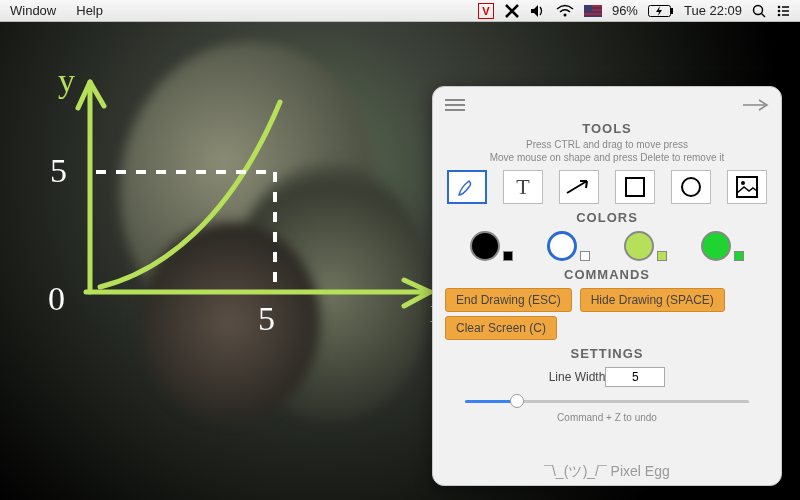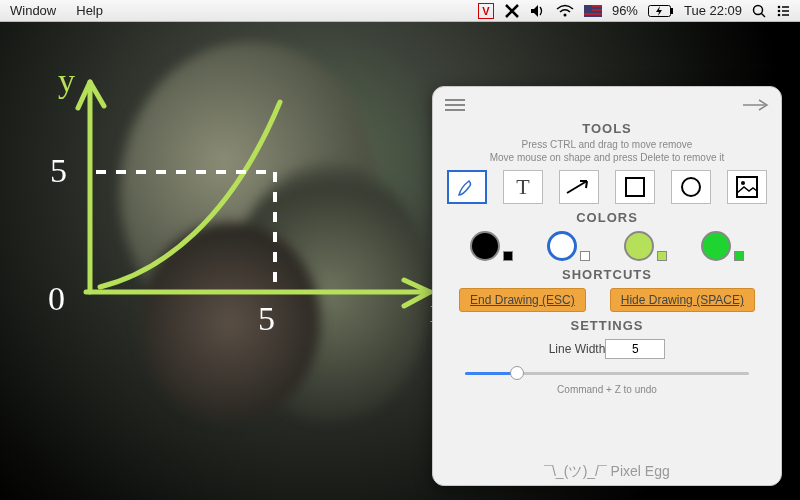--- a/index.html
+++ b/index.html
@@ -34,21 +34,21 @@
   .tool-row { display:flex; justify-content:space-between; margin:6px 2px 0; }
   .tool { width:40px; height:34px; border:1px solid #bbb; background:#fff; display:flex; align-items:center; justify-content:center; cursor:pointer; }
   .tool.selected { border:2px solid #2a6ad3; }
 
   .color-row { display:flex; justify-content:space-around; align-items:center; margin:6px 8px 0; }
   .color-item { display:flex; align-items:flex-end; gap:3px; }
   .swatch-circle { width:30px; height:30px; border-radius:50%; border:2px solid #888; }
   .swatch-circle.sel { border:3px solid #2a6ad3; }
   .swatch-sq { width:10px; height:10px; border:1px solid #888; }
 
-  .cmd-row { display:flex; gap:24px; justify-content:center; margin-top:6px; flex-wrap:wrap;text-decoration:underline; }
+  .cmd-row { display:flex; gap:8px; justify-content:flex-start; margin-top:6px; flex-wrap:wrap; }
   .cmd-btn { background:#f0a63f; border:1px solid #d18a2a; border-radius:3px; padding:4px 10px; font-size:12px; cursor:pointer; }
 
   .settings-row { display:flex; align-items:center; justify-content:center; margin-top:6px; }
   .lw-input { width:60px; height:20px; border:1px solid #aaa; text-align:center; background:#fff; font-size:12px; }
   .slider-wrap { margin:6px 20px 0; position:relative; height:16px; }
   .slider-track { position:absolute; top:7px; left:0; right:0; height:3px; background:#c4c4c4; border-radius:2px; }
   .slider-fill { position:absolute; top:7px; left:0; width:18%; height:3px; background:#3b82f6; border-radius:2px; }
   .slider-thumb { position:absolute; top:1px; left:16%; width:14px; height:14px; background:#fff; border:1px solid #999; border-radius:50%; }
 
   .footer { position:absolute; bottom:4px; left:0; right:0; text-align:center; font-size:14px; color:#999; }
@@ -154,21 +154,21 @@
         <div></div>
       </div>
     <svg width="26" height="14">
         <line x1="0" y1="7" x2="22" y2="7" stroke="#888" stroke-width="1.5"></line>
         <path d="M16 2 L24 7 L16 12" stroke="#888" fill="none" stroke-width="1.5"></path>
       </svg>
   </div>
 
   <div class="section-title">TOOLS</div>
   <div class="hint">
-    <div>Press CTRL and drag to move remove</div>
+    <div>Press CTRL and drag to move press</div>
     <div>Move mouse on shape and press Delete to remove it</div>
   </div>
   <div class="tool-row">
     <div class="tool selected">
         <svg width="24" height="24">
           <path d="M4 20 q2 -8 10 -14 q3 3 0 6 q-6 8 -10 8z" fill="none" stroke="#2a6ad3" stroke-width="1.5"></path>
         </svg>
       </div>
     <div class="tool" style="font-family:Georgia;font-size:22px;">T</div>
     <div class="tool">
@@ -209,24 +209,27 @@
     <div class="color-item">
         <div class="swatch-circle" style="background:#b7e05a"></div>
         <div class="swatch-sq" style="background:#b7e05a"></div>
       </div>
     <div class="color-item">
         <div class="swatch-circle" style="background:#1fd431"></div>
         <div class="swatch-sq" style="background:#1fd431"></div>
       </div>
   </div>
 
-  <div class="section-title">SHORTCUTS</div>
+  <div class="section-title">COMMANDS</div>
   <div class="cmd-row">
     <div class="cmd-btn">End Drawing (ESC)</div>
     <div class="cmd-btn">Hide Drawing (SPACE)</div>
+  </div>
+  <div class="cmd-row" style="margin-top:4px;">
+    <div class="cmd-btn">Clear Screen (C)</div>
   </div>
 
   <div class="section-title">SETTINGS</div>
   <div class="settings-row">
     <span>Line Width</span>
     <input class="lw-input" value="5" style="">
   </div>
   <div class="slider-wrap">
     <div class="slider-track"></div>
       <div class="slider-fill"></div>

